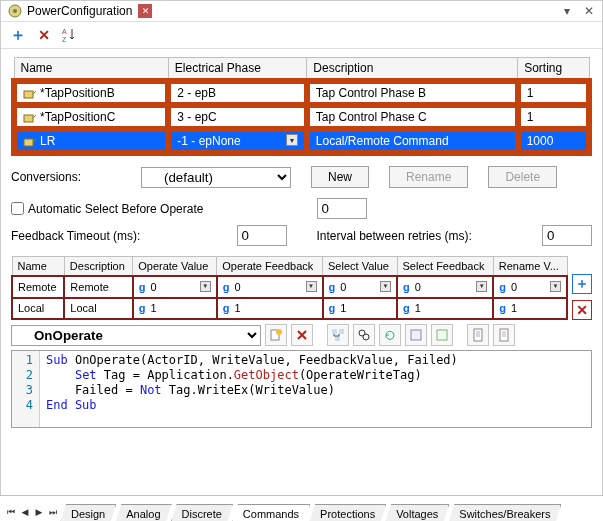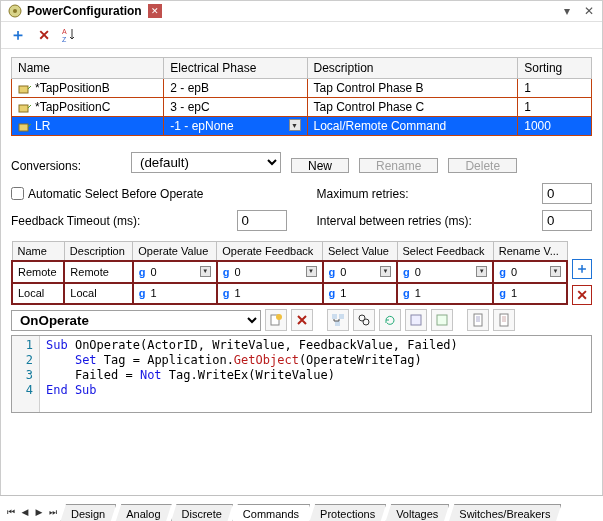--- a/index.html
+++ b/index.html
@@ -1,38 +1,38 @@
 <!DOCTYPE html>
 <html><head>
 <meta charset="utf-8">
 <style>
 *{box-sizing:border-box;margin:0;padding:0}
 body{font-family:"Segoe UI",Tahoma,sans-serif;font-size:12px;color:#000;background:#fff;width:603px;height:521px;overflow:hidden;border:1px solid #ccc}
 .titlebar{display:flex;align-items:center;padding:2px 6px;background:#fff;border-bottom:1px solid #e0e0e0}
 .titlebar-icon{width:16px;height:16px;margin-right:4px}
-.title{font-weight:bold;flex:0 0 auto}
+.title{font-weight:normal;flex:0 0 auto}
 .close-tab{width:14px;height:14px;background:#c0504d;color:#fff;display:flex;align-items:center;justify-content:center;font-size:9px;margin-left:6px;cursor:pointer}
 .title-spacer{flex:1}
 .win-icon{width:14px;height:14px;margin-left:8px;display:flex;align-items:center;justify-content:center;color:#555}
 .toolbar{display:flex;align-items:center;padding:4px 8px;gap:8px;border-bottom:1px solid #e0e0e0}
 .tb-btn{width:18px;height:18px;display:flex;align-items:center;justify-content:center;cursor:pointer}
 .plus{color:#1e73d6;font-weight:bold;font-size:16px}
 .xred{color:#b02318;font-weight:bold;font-size:14px}
 .sort-icon svg{width:16px;height:16px}
 .content{padding:8px 10px}
 .grid{border:1px solid #a0a0a0;width:100%;border-collapse:collapse}
 .grid th{background:#f5f5f5;border:1px solid #c0c0c0;text-align:left;padding:3px 6px;font-weight:normal}
-.grid td{border:1px solid #c2410c;padding:2px 6px;height:18px}
+.grid td{border:6px solid #c2410c;padding:2px 6px;height:18px}
 .grid .row-sel td{background:#0a66ff;color:#fff}
 .grid .dd{float:right;width:12px;height:12px;background:#e8e8e8;border:1px solid #888;display:inline-flex;align-items:center;justify-content:center;font-size:7px;color:#333}
 .tag-icon{display:inline-block;width:14px;height:12px;margin-right:3px;vertical-align:middle}
-.form-row{display:flex;align-items:flex-end;margin-top:16px;gap:10px}
+.form-row{display:flex;align-items:center;margin-top:10px;gap:20px}
 .form-row label{min-width:110px}
-.combo{height:21px;border:1px solid #a0a0a0;padding:0 4px;background:#fff}
-.btn{height:15px;padding:0 16px;border:1px solid #a0a0a0;background:#f5f5f5;cursor:pointer;font-size:12px}
+.combo{height:21px;border:1px solid #a0a0a0;padding:0 18px;background:#fff}
+.btn{height:22px;padding:0 16px;border:1px solid #a0a0a0;background:#f5f5f5;cursor:pointer;font-size:12px}
 .btn.disabled{color:#a0a0a0;cursor:default}
 .input{height:21px;border:1px solid #a0a0a0;padding:0 4px;width:50px;text-align:left}
 .chk{display:flex;align-items:center;gap:4px}
 .chk input{width:13px;height:13px}
 .two-col{display:flex;margin-top:10px;gap:30px}
 .two-col>div{flex:1;display:flex;align-items:center;justify-content:space-between}
 .ops-wrap{display:flex;margin-top:10px;gap:4px}
 .ops-grid{flex:1;border:1px solid #a0a0a0;border-collapse:collapse;font-size:11px}
 .ops-grid th{background:#f5f5f5;border:1px solid #c0c0c0;text-align:left;padding:3px 5px;font-weight:normal;white-space:nowrap}
 .ops-grid td{border:2px solid #7f1d1d;padding:2px 5px;height:18px;white-space:nowrap}
@@ -138,21 +138,20 @@
 </div>
 
 <div class="two-col">
   <div>
     <label class="chk">
       <input type="checkbox" style="">
       <span>Automatic Select Before Operate</span>
     </label>
   </div>
   <div>
-    <span>Maximum retries:</span>
     <input class="input" value="0" style="">
   </div>
 </div>
 <div class="two-col" style="margin-top:6px">
   <div>
     <span>Feedback Timeout (ms):</span>
     <input class="input" value="0" style="">
   </div>
   <div>
     <span>Interval between retries (ms):</span>

